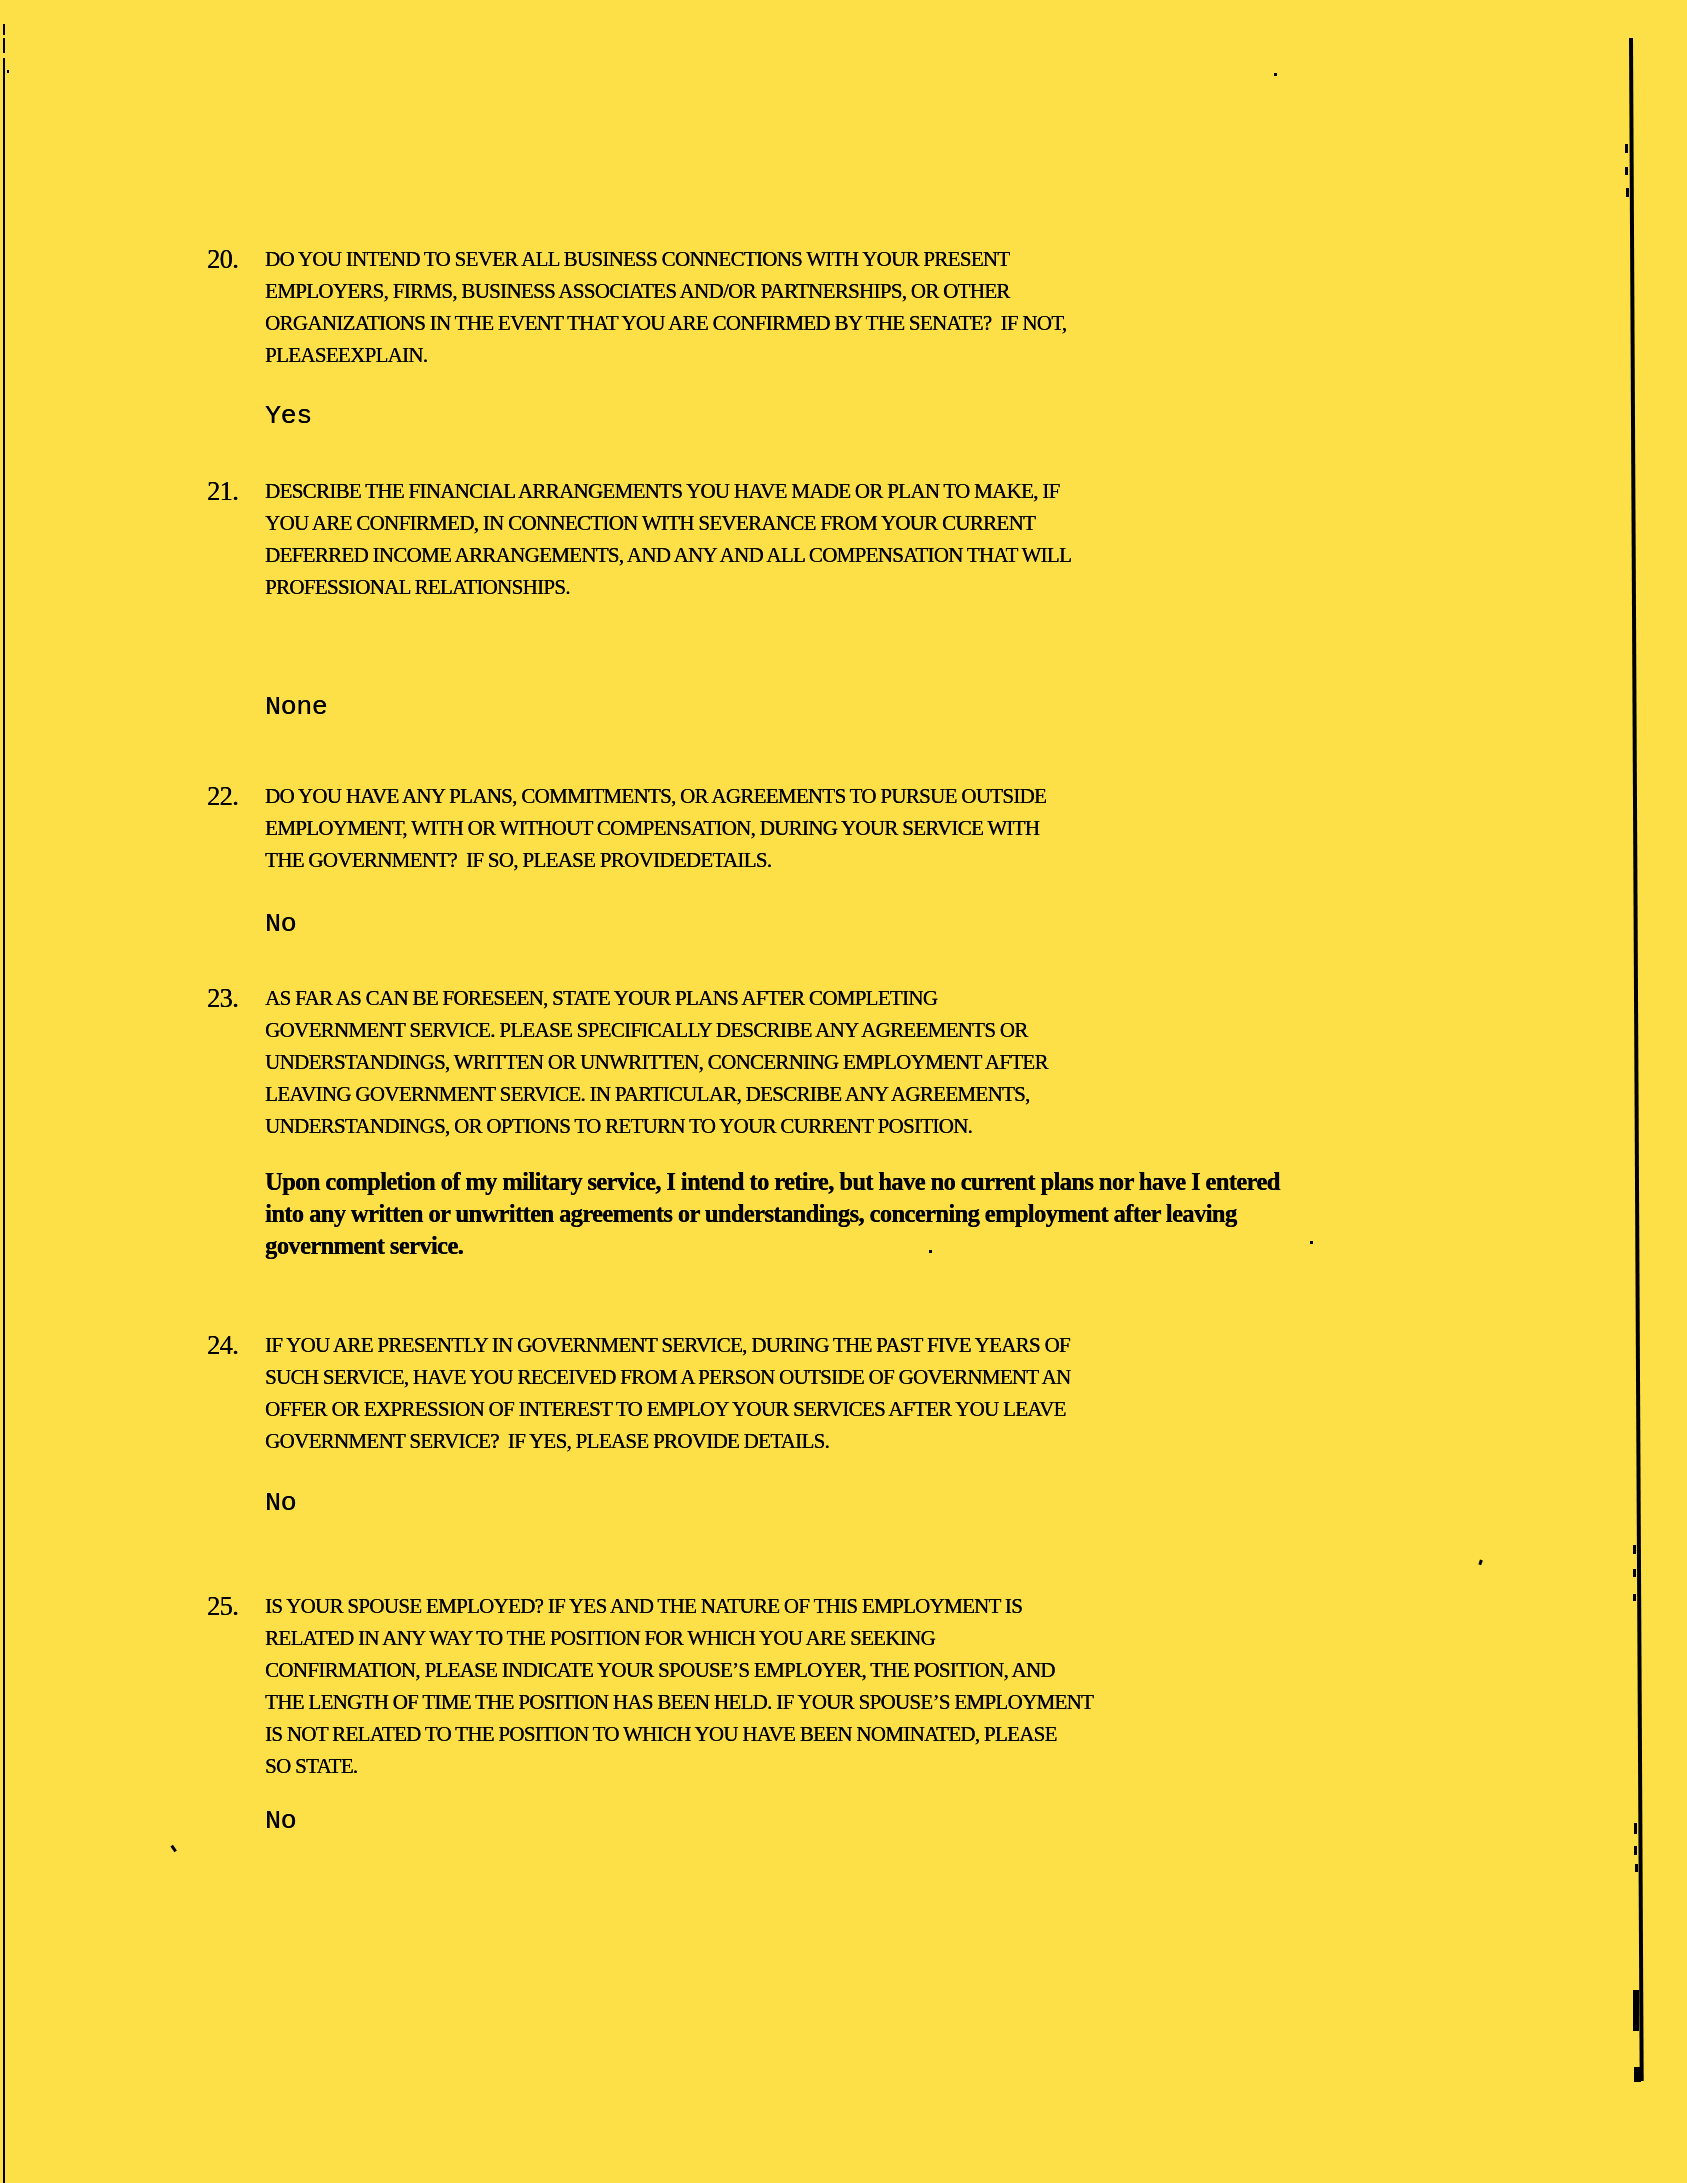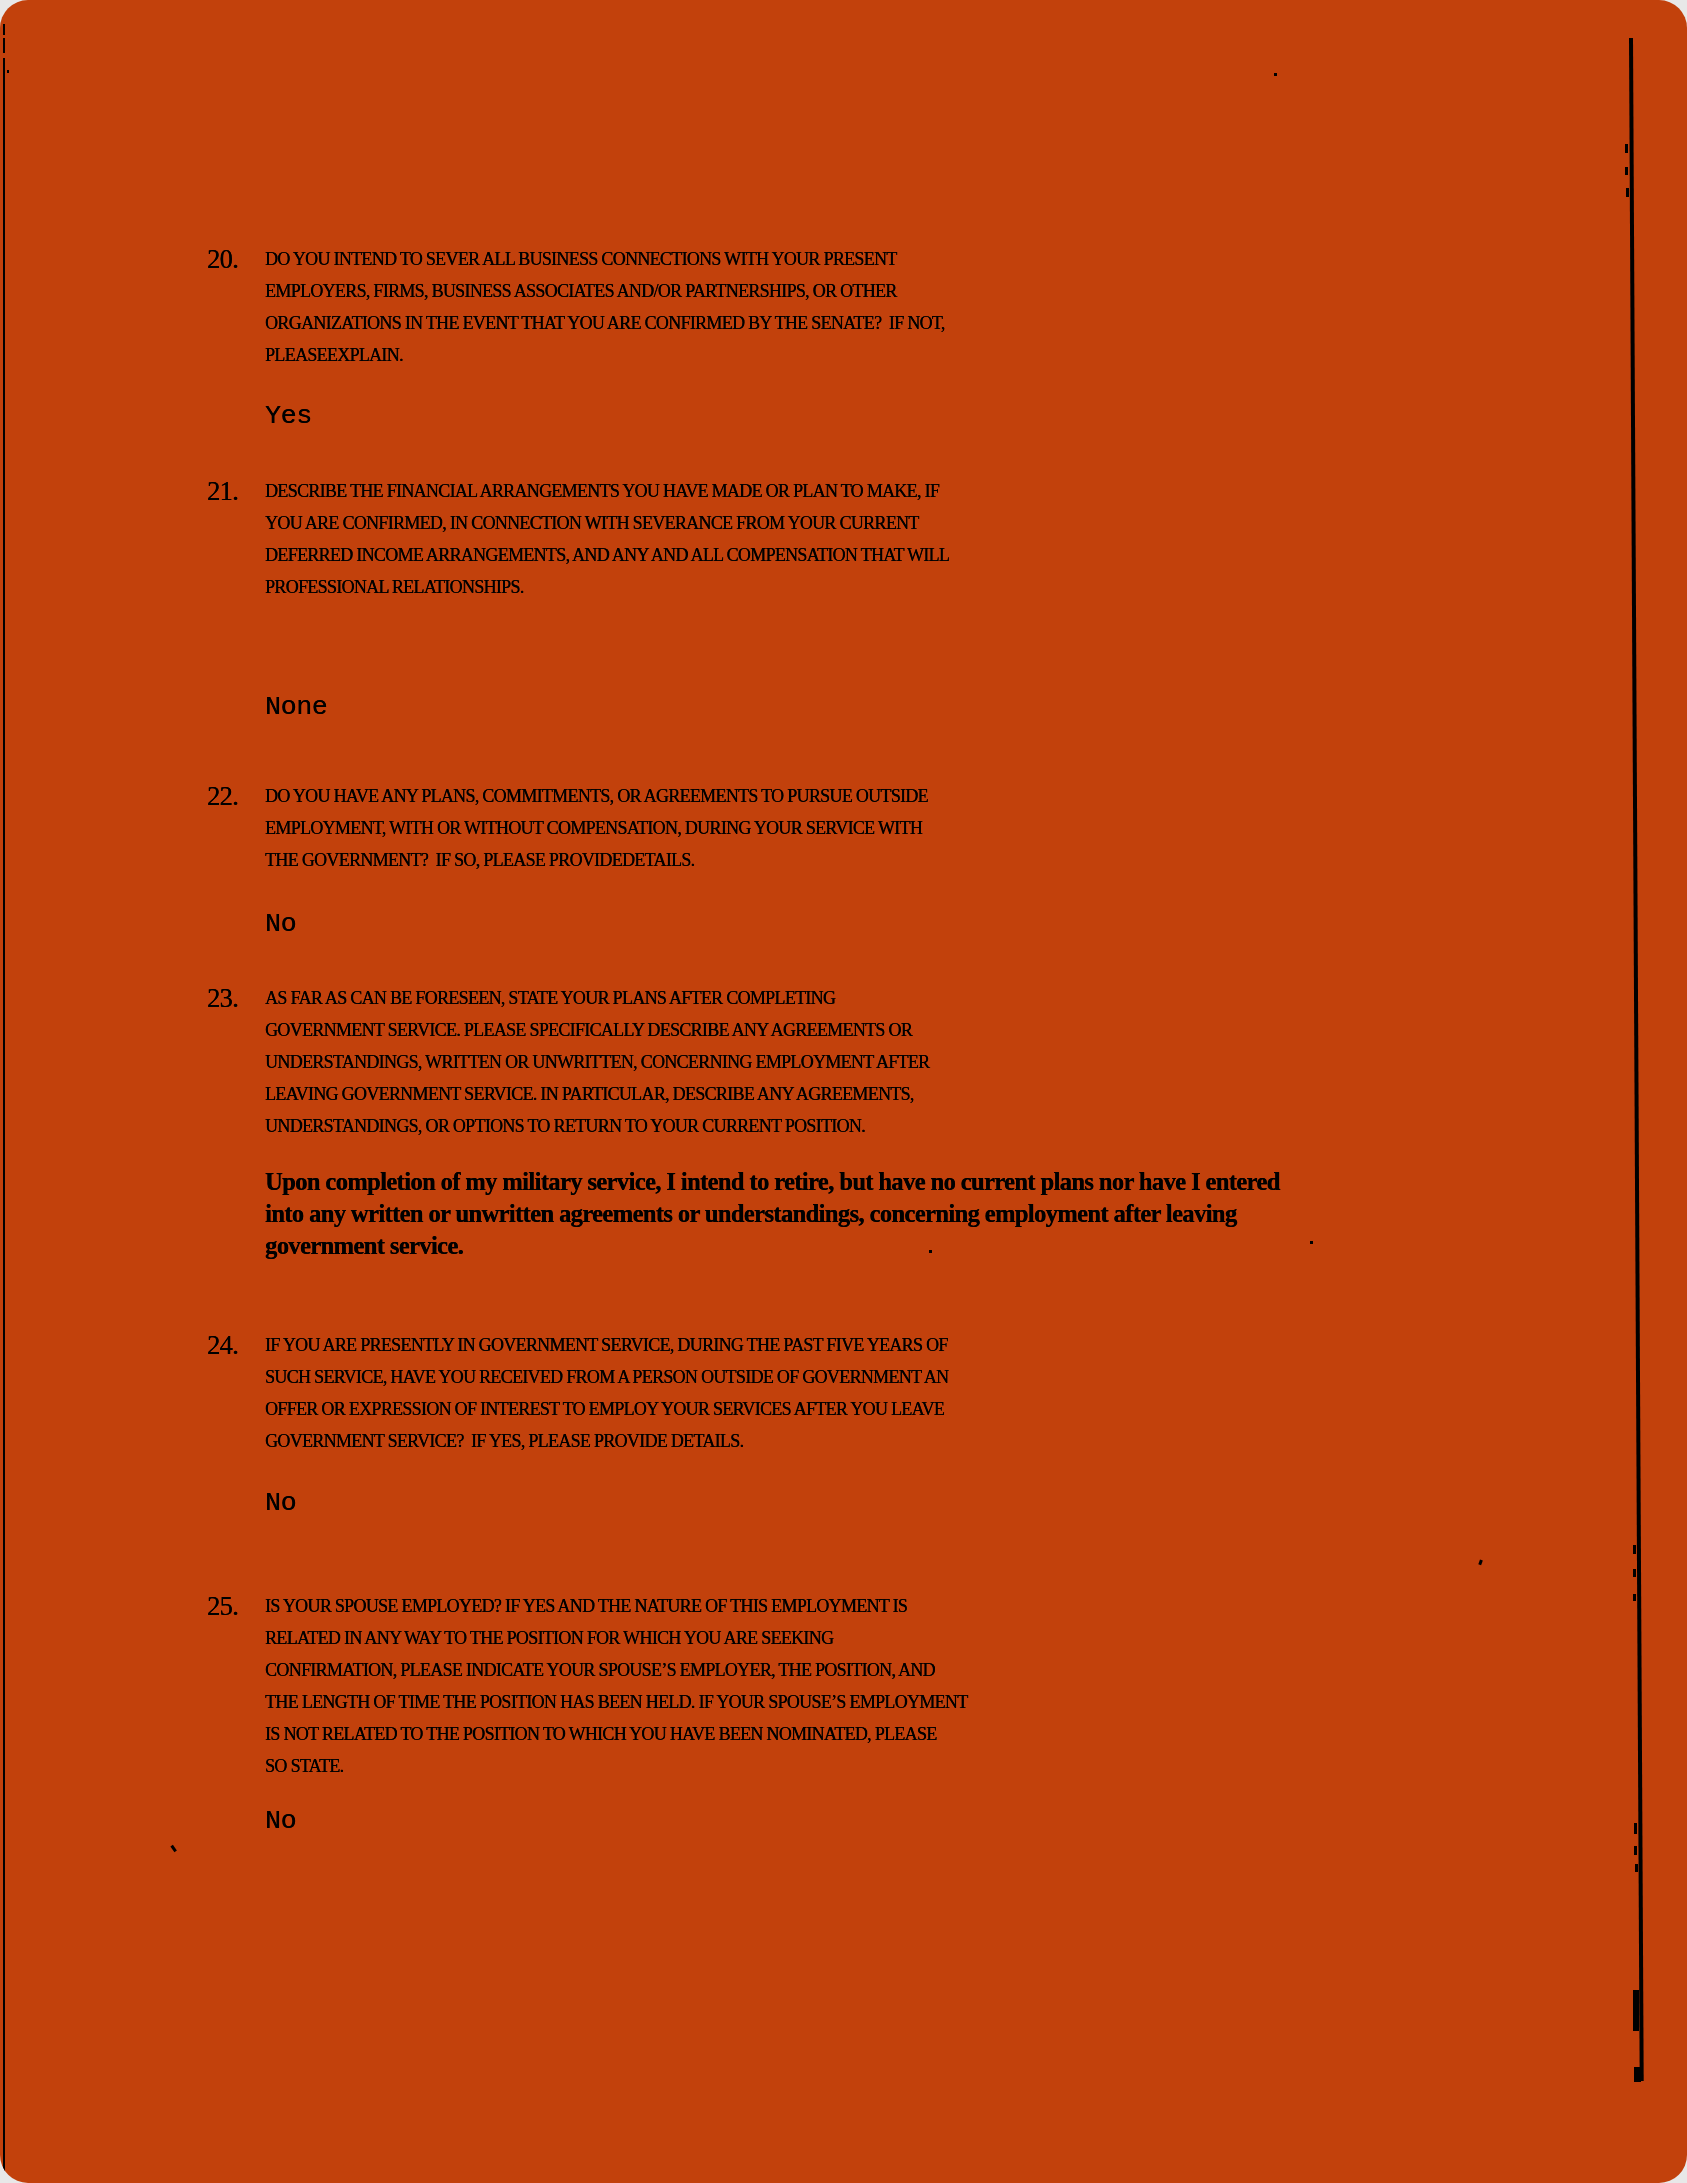--- a/index.html
+++ b/index.html
@@ -1,35 +1,34 @@
 <!DOCTYPE html>
 <html style="font-size:10.6px"><head>
 <meta charset="utf-8">
 <style>
   html,body{margin:0;padding:0;background:#e8e8e8;}
   #page{
     position:relative;
     width:1687px;height:2183px;
-    background:#c2410c;
+    background:#fde047;
     overflow:hidden;
     font-family:"Liberation Serif", serif;
     color:#000;
-    border-radius:28px;
   }
   .q{position:absolute;left:0;top:0;width:1687px;}
   .qnum{
     position:absolute;left:207px;top:0;
     font-size:26.5px;line-height:32px;
     letter-spacing:-0.7px;
     text-shadow:0.3px 0 0 #000;
     white-space:pre;
   }
   .qtext{position:absolute;left:265px;top:0;width:1125px;}
   .line{
-    font-size:18px;line-height:32px;
+    font-size:21px;line-height:32px;
     letter-spacing:-0.7px;
     text-shadow:0.3px 0 0 #000;
     white-space:pre;
   }
   .answer{
     position:absolute;left:265px;
     font-size:26.5px;line-height:32px;
     letter-spacing:-0.3px;
     text-shadow:0.3px 0 0 #000;
     white-space:pre;

